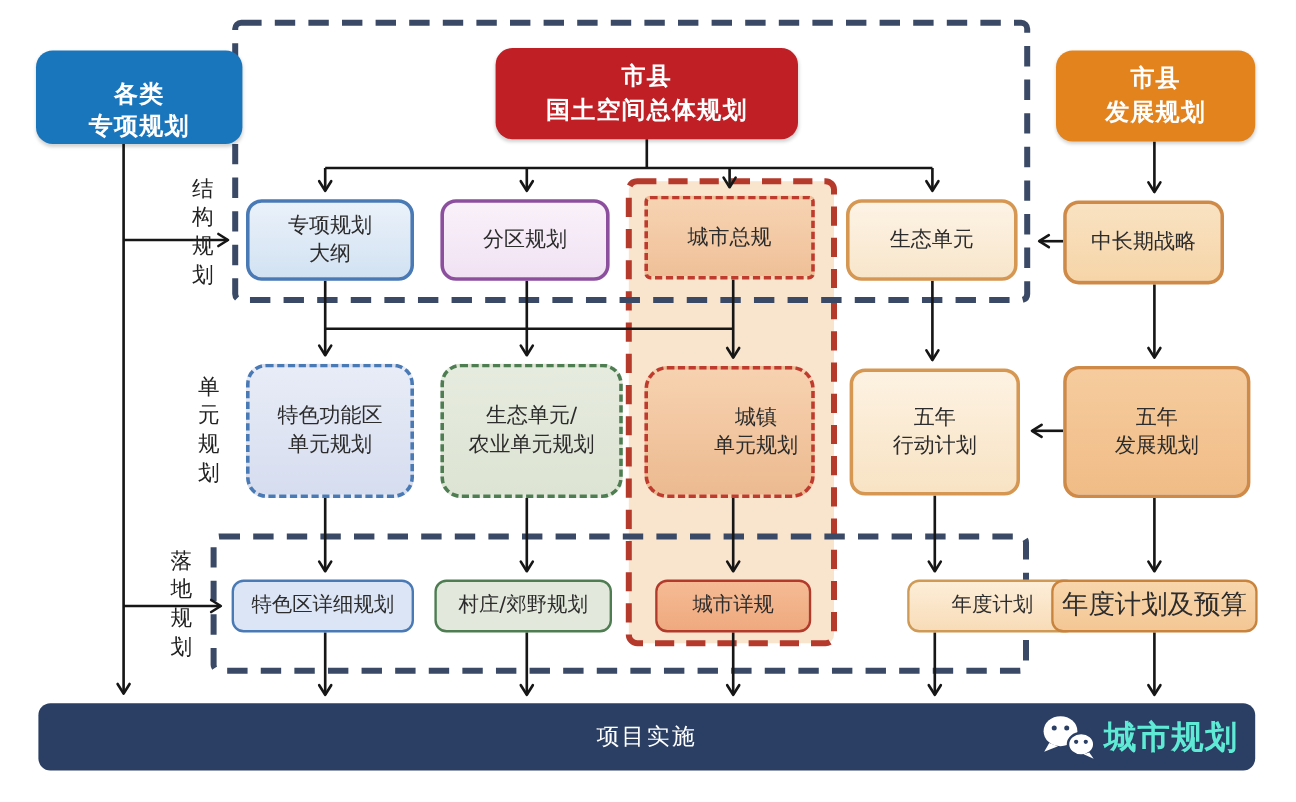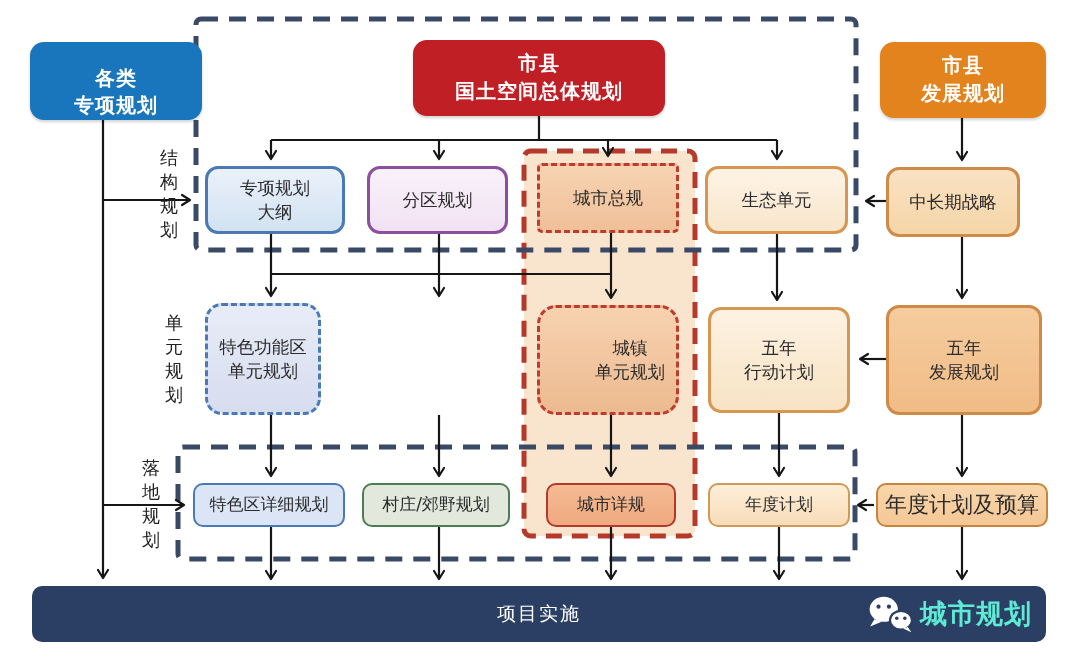--- a/index.html
+++ b/index.html
@@ -21,21 +21,21 @@
   .b-action{border:3px solid #d59752;background:linear-gradient(180deg,#fdf3e5,#f8e6cb);}
   .b-strategy{border:3px solid #cf8a48;background:linear-gradient(180deg,#f9e2c2,#f6d5a8);}
   .b-featured{border:3px dashed #4a7ab5;background:linear-gradient(180deg,#e8ecf7,#d6ddef);border-radius:17px;}
   .b-eco{border:3px dashed #4e7d52;background:linear-gradient(180deg,#e6ebdf,#dde4d3);border-radius:17px;}
   .b-town{border:3px dashed #bf3b2e;background:linear-gradient(180deg,#f7d2b0,#ecba90);border-radius:19px;}
   .b-fiveaction{border:3px solid #d59752;background:linear-gradient(180deg,#fdf2e2,#f8e3c4);}
   .b-fivedev{border:3px solid #cf8a48;background:linear-gradient(180deg,#f6cc9e,#f0bc86);}
   .b-featdetail{border:2.5px solid #4a7ab5;background:#dce5f6;border-radius:10px;font-size:17px;}
   .b-village{border:2.5px solid #4e7d52;background:#e2e9dc;border-radius:10px;font-size:17px;}
   .b-citydetail{border:2.5px solid #b23a2b;background:linear-gradient(180deg,#f5bb94,#efa97f);border-radius:10px;font-size:17px;}
-  .b-annual{border:2.5px solid #cf9a55;background:linear-gradient(180deg,#fdeed8,#f8dcb8);border-radius:10px;font-size:17px;}
+  .b-annual{border:2.5px solid #cf9a55;background:linear-gradient(180deg,#fdeed8,#f8dcb8);border-radius:10px;font-size:17px;margin-left:48px;}
   .b-annualbudget{border:2.5px solid #c8833d;background:linear-gradient(180deg,#f8d6ab,#f4c795);border-radius:10px;font-size:22px;}
   .side-label{position:absolute;z-index:4;width:24px;color:#222222;font-size:18px;font-weight:500;
               line-height:24px;text-align:center;white-space:pre-line;}
   #footer-bar{position:absolute;left:32px;top:586px;width:1014px;height:56px;background:#2a3f63;
               border-radius:10px;z-index:3;display:flex;align-items:center;justify-content:center;}
   #footer-label{color:#ffffff;font-size:19px;letter-spacing:2px;}
   #brand{position:absolute;right:14px;top:0;height:56px;display:flex;align-items:center;gap:6px;}
   #brand-text{color:#5eead4;font-size:27px;font-weight:700;letter-spacing:1px;}
 </style>
 </head>
@@ -118,23 +118,27 @@
   <div class="box b-citymaster" style="left:537px;top:163px;width:142px;height:70px;">
     <span>城市总规</span>
   </div>
   <div class="box b-action" style="left:705px;top:166px;width:143px;height:68px;">
     <span>生态单元</span>
   </div>
   <div class="box b-strategy" style="left:886px;top:167px;width:134px;height:70px;">
     <span>中长期战略</span>
   </div>
 
-  <div class="box b-featured" style="left:205px;top:303px;width:116px;height:112px;">
+  <div class="box b-featured" style="left:205px;top:303px;width:140px;height:112px;">
     <span>特色功能区
 单元规划</span>
+  </div>
+  <div class="box b-eco" style="left:367px;top:303px;width:152px;height:112px;">
+    <span>生态单元/
+农业单元规划</span>
   </div>
   <div class="box b-town" style="left:537px;top:305px;width:142px;height:110px;padding-left:44px;">
     <span>城镇
 单元规划</span>
   </div>
   <div class="box b-fiveaction" style="left:708px;top:307px;width:142px;height:106px;">
     <span>五年
 行动计划</span>
   </div>
   <div class="box b-fivedev" style="left:886px;top:305px;width:156px;height:110px;">

